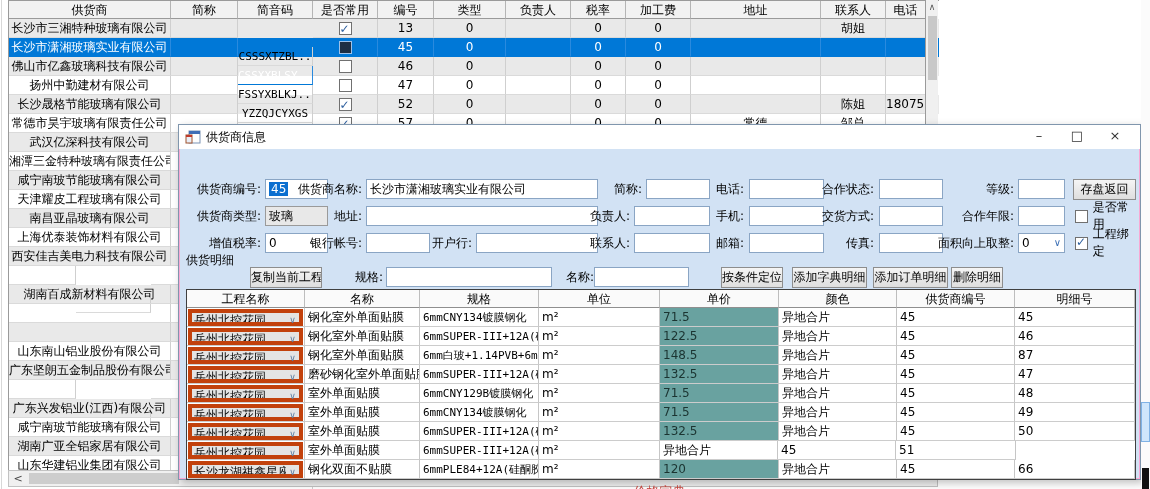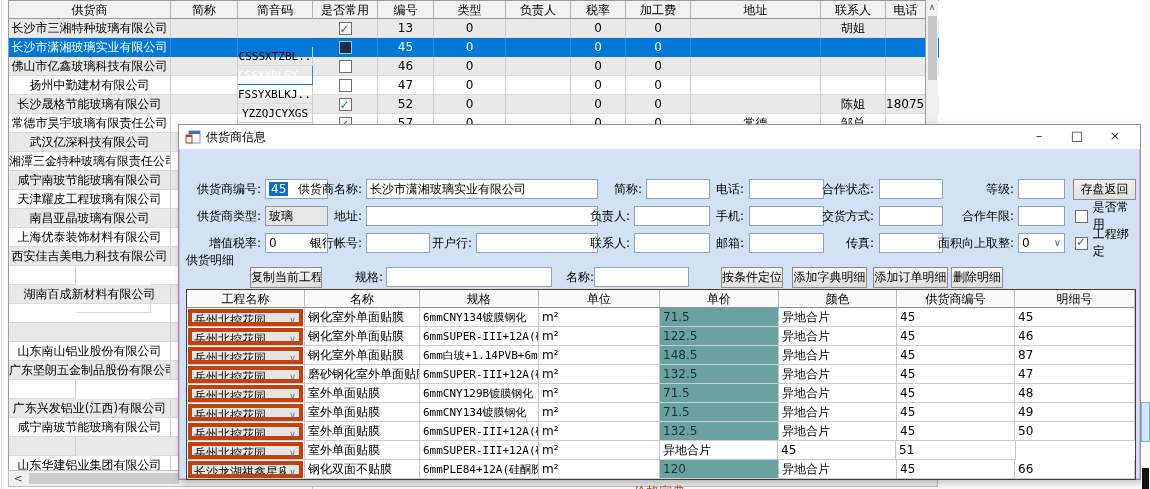--- a/index.html
+++ b/index.html
@@ -393,20 +393,21 @@
           <div class="gcell" style="width: 56px;"></div>
           <div class="gcell" style="width: 72px;"></div>
           <div class="gcell" style="width: 65px;"></div>
           <div class="gcell" style="width: 55px;"></div>
           <div class="gcell" style="width: 65px;"></div>
           <div class="gcell" style="width: 130px;"></div>
           <div class="gcell" style="width: 65px;"></div>
           <div class="gcell" style="width: 40px;"></div>
         </div>
         <div class="grow alt">
+          <div class="gcell" style="width: 162px;">湖南广亚全铝家居有限公司</div>
           <div class="gcell" style="width: 67px;"></div>
           <div class="gcell mono" style="width: 75px;"></div>
           <div class="gcell" style="width: 65px;"></div>
           <div class="gcell" style="width: 56px;"></div>
           <div class="gcell" style="width: 72px;"></div>
           <div class="gcell" style="width: 65px;"></div>
           <div class="gcell" style="width: 55px;"></div>
           <div class="gcell" style="width: 65px;"></div>
           <div class="gcell" style="width: 130px;"></div>
           <div class="gcell" style="width: 65px;"></div>

